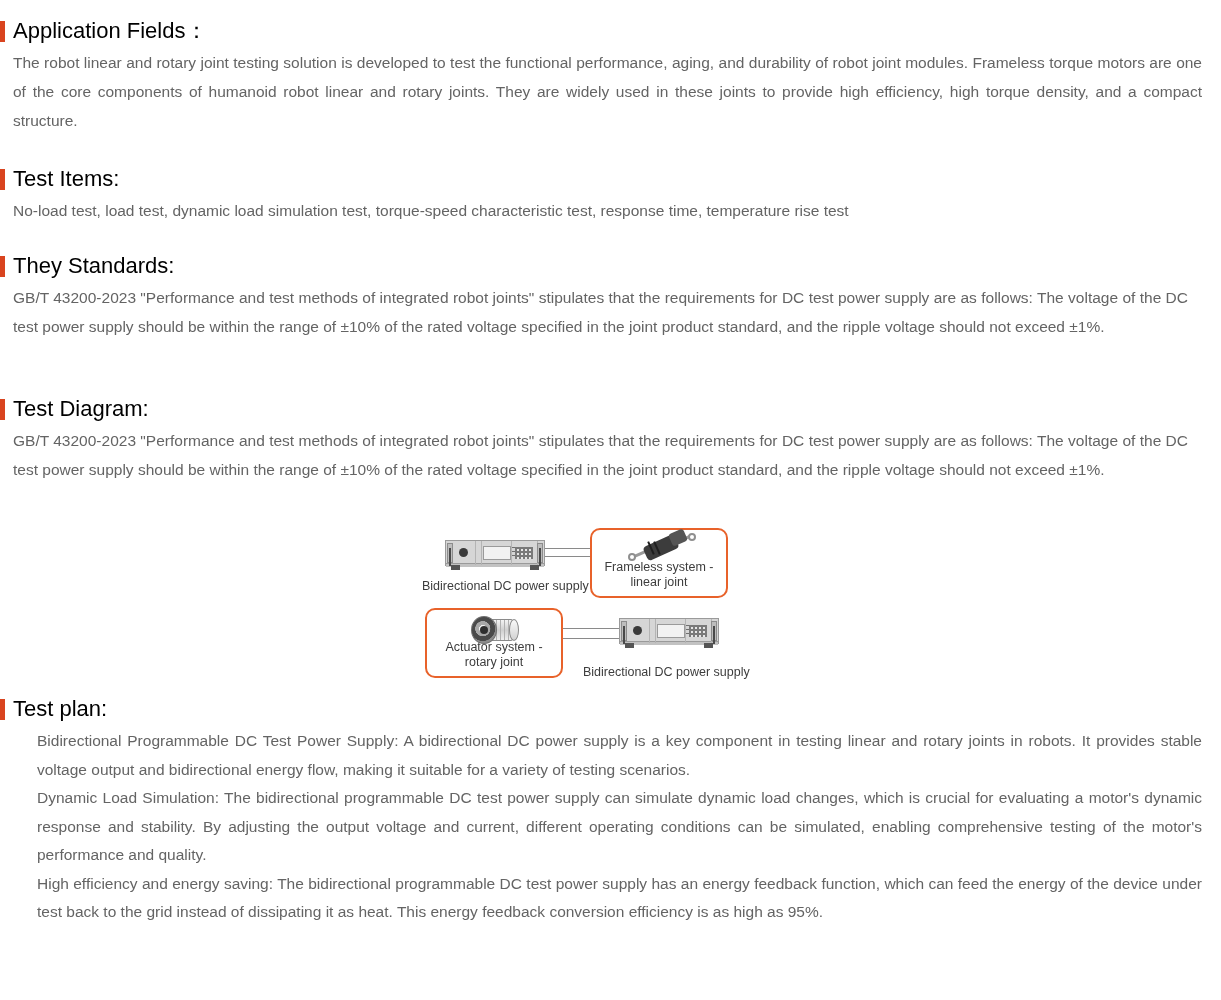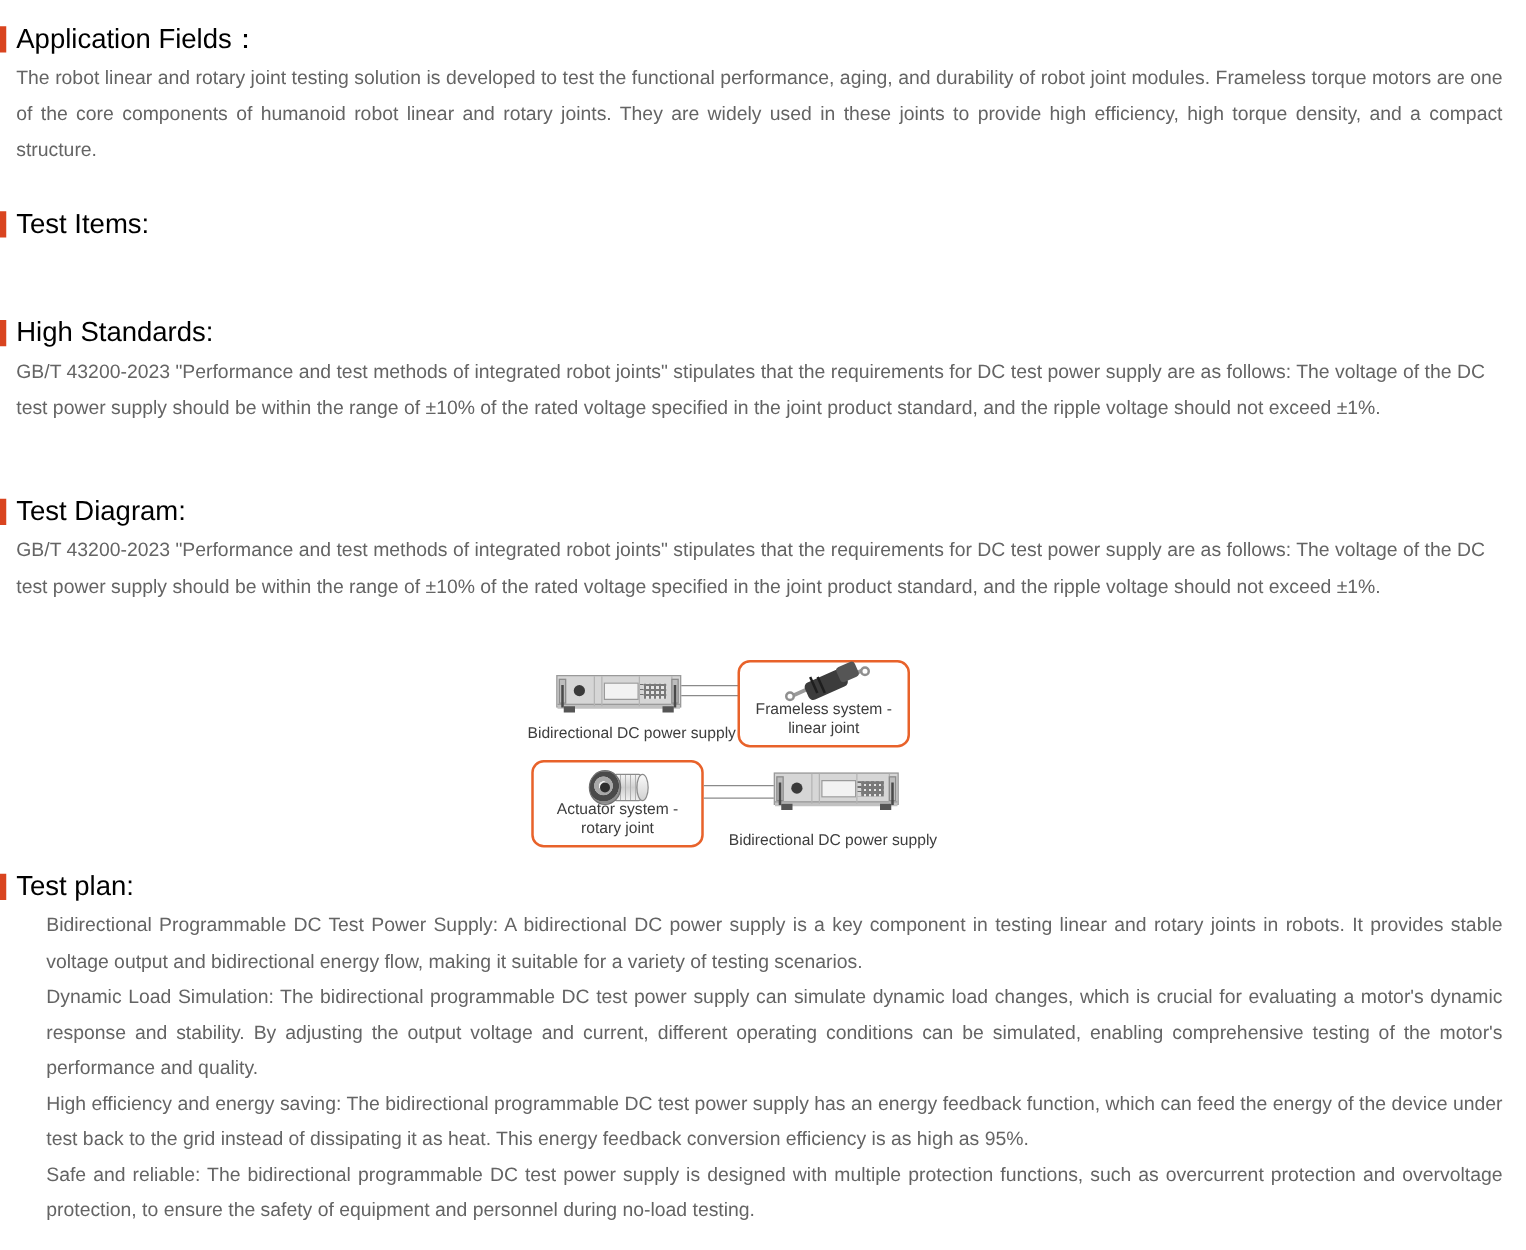--- a/index.html
+++ b/index.html
@@ -323,25 +323,26 @@
     </h2>
   </div>
   <p class="body-text blk-app-body">The robot linear and rotary joint testing solution is developed to test the functional performance, aging, and durability of robot joint modules. Frameless torque motors are one of the core components of humanoid robot linear and rotary joints. They are widely used in these joints to provide high efficiency, high torque density, and a compact structure.</p>
 
   <div class="blk-items-head">
     <h2 class="section-head">
       <span class="marker"></span>
       <span>Test Items:</span>
     </h2>
   </div>
+  <p class="body-text blk-items-body">No-load test, load test, dynamic load simulation test, torque-speed characteristic test, response time, temperature rise test</p>
 
   <div class="blk-std-head">
     <h2 class="section-head">
       <span class="marker"></span>
-      <span>High Standards:</span>
+      <span>They Standards:</span>
     </h2>
   </div>
   <p class="body-text blk-std-body">GB/T 43200-2023 "Performance and test methods of integrated robot joints" stipulates that the requirements for DC test power supply are as follows: The voltage of the DC test power supply should be within the range of ±10% of the rated voltage specified in the joint product standard, and the ripple voltage should not exceed ±1%.</p>
 
   <div class="blk-diag-head">
     <h2 class="section-head">
       <span class="marker"></span>
       <span>Test Diagram:</span>
     </h2>
   </div>
@@ -430,16 +431,15 @@
   <div class="blk-plan-head">
     <h2 class="section-head">
       <span class="marker"></span>
       <span>Test plan:</span>
     </h2>
   </div>
   <div class="blk-plan-body">
     <p class="body-text tight">Bidirectional Programmable DC Test Power Supply: A bidirectional DC power supply is a key component in testing linear and rotary joints in robots. It provides stable voltage output and bidirectional energy flow, making it suitable for a variety of testing scenarios.</p>
     <p class="body-text tight">Dynamic Load Simulation: The bidirectional programmable DC test power supply can simulate dynamic load changes, which is crucial for evaluating a motor's dynamic response and stability. By adjusting the output voltage and current, different operating conditions can be simulated, enabling comprehensive testing of the motor's performance and quality.</p>
     <p class="body-text tight">High efficiency and energy saving: The bidirectional programmable DC test power supply has an energy feedback function, which can feed the energy of the device under test back to the grid instead of dissipating it as heat. This energy feedback conversion efficiency is as high as 95%.</p>
-    <p class="body-text tight">Safe and reliable: The bidirectional programmable DC test power supply is designed with multiple protection functions, such as overcurrent protection and overvoltage protection, to ensure the safety of equipment and personnel during no-load testing.</p>
   </div>
 
 </div>
 
 </body></html>

